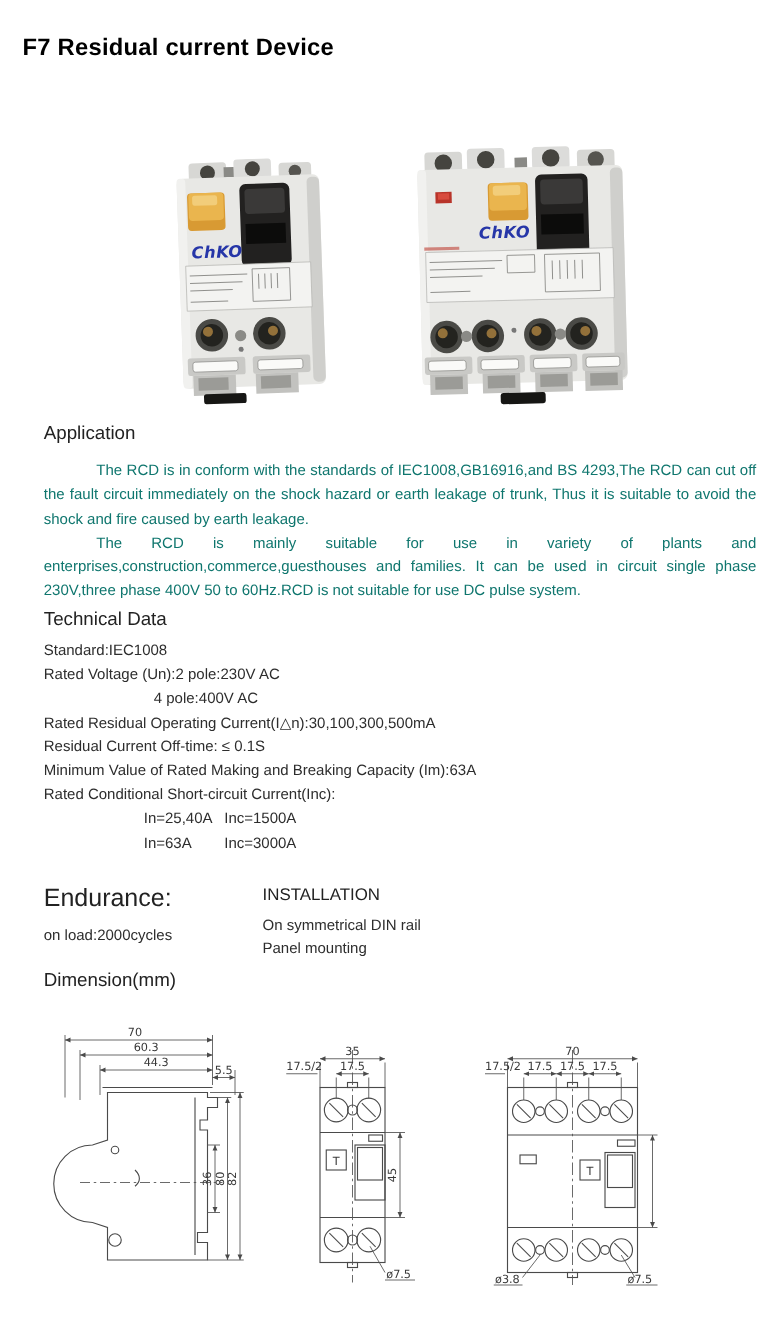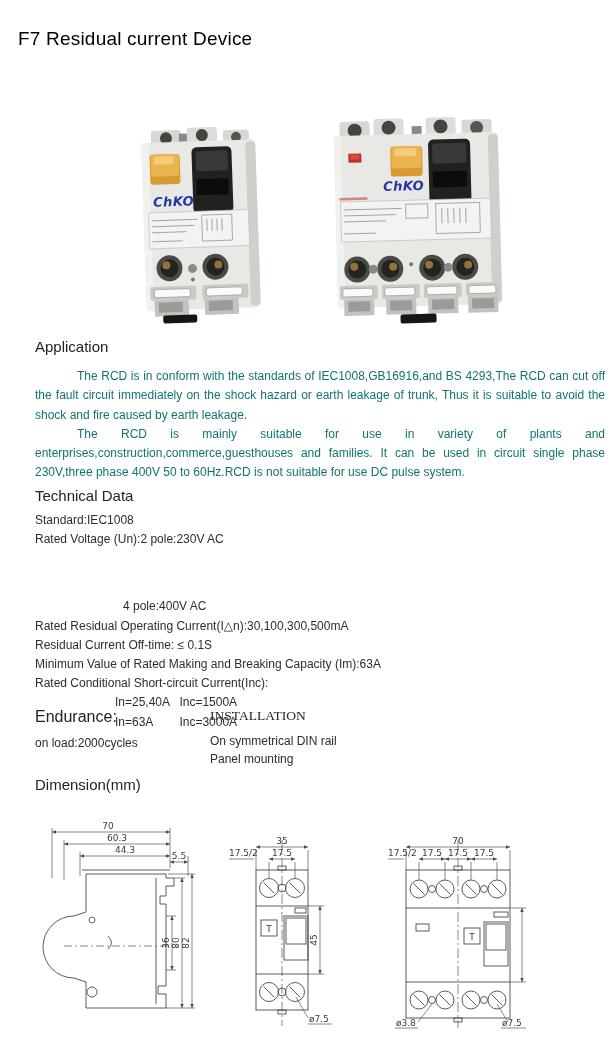--- a/index.html
+++ b/index.html
@@ -2,38 +2,38 @@
 <html><head>
 <meta charset="utf-8">
 <style>
   * { margin:0; padding:0; box-sizing:border-box; }
   html,body { background:#fff; }
   #page {
     position:relative; width:615px; height:1064px; background:#ffffff;
     font-family:"Liberation Sans", sans-serif; color:#2e2e2e; overflow:hidden;
   }
   .abs { position:absolute; }
-  #title { left:18px; top:28px; font-size:19px; font-weight:normal; color:#000; letter-spacing:.2px; }
+  #title { left:18px; top:28px; font-size:19px; font-weight:bold; color:#000; letter-spacing:.2px; }
   .heading { font-size:15px; color:#222; }
-  .subheading { font-size:16px; color:#222; }
+  .subheading { font-size:20px; color:#222; }
   
   #app-sec { left:35px; top:338px; width:570px; }
   #app-sec .heading { margin-bottom:12px; }
   .para { font-size:12px; line-height:19.3px; text-align:justify; text-indent:42px; color:#0f766e; }
   
   #tech-sec { left:35px; top:487px; width:570px; }
   #tech-sec .heading { margin-bottom:7px; }
   .tech-line { font-size:12px; line-height:19.2px; white-space:pre; color:#2d2d2d; }
-  .ind-a { margin-left:88px;margin-top:48px; }
+  .ind-a { margin-left:88px; }
   .ind-b { margin-left:80px; }
   
   #end-sec { left:35px; top:708px; width:480px; display:grid; grid-template-columns:175px auto; }
   #end-sec .subheading { margin-bottom:8px; }
   #end-sec .row { font-size:12px; line-height:18.3px; color:#2d2d2d; }
-  #inst-head { font-size:13.5px;font-family:Liberation Serif, serif; }
+  #inst-head { font-size:13.5px; }
   
   #dim-head { left:35px; top:776px; }
   svg { display:block; }
   svg text { font-family:"DejaVu Sans", sans-serif; fill:#3a3a3a; }
   .dimtxt { font-size:9px; }
   .brand { font-size:13px; font-weight:bold; font-style:italic; letter-spacing:.5px; fill:#2636a8; }
   .ln { stroke:#4a4a4a; stroke-width:0.9; fill:none; }
   .thin { stroke:#555; stroke-width:0.7; fill:none; }
   .lbl-line { stroke:#8f8f8c; stroke-width:0.8; }
 </style>

